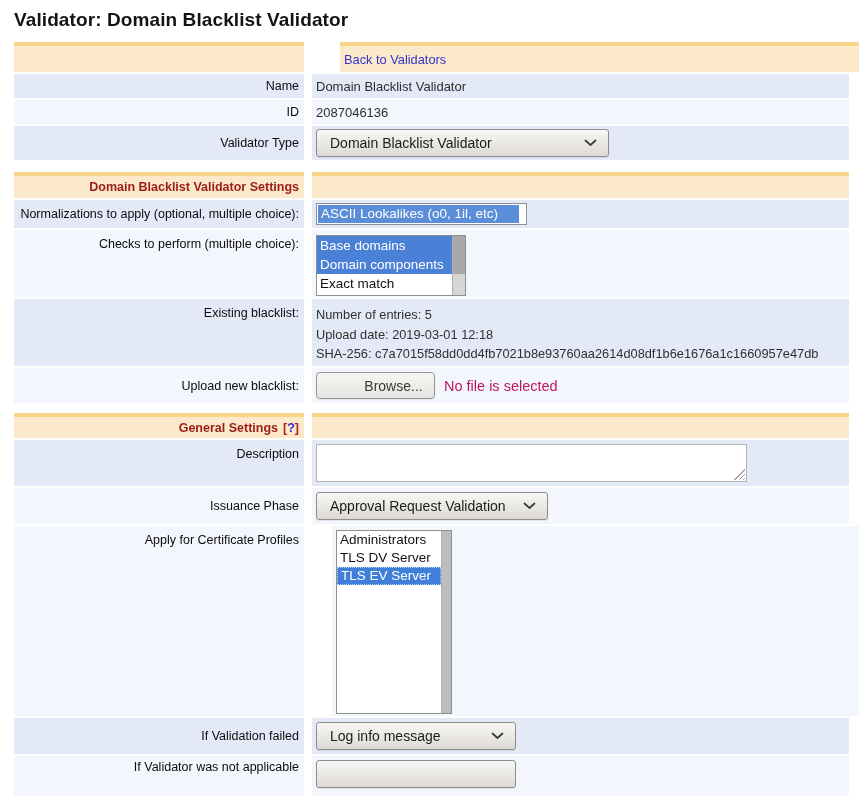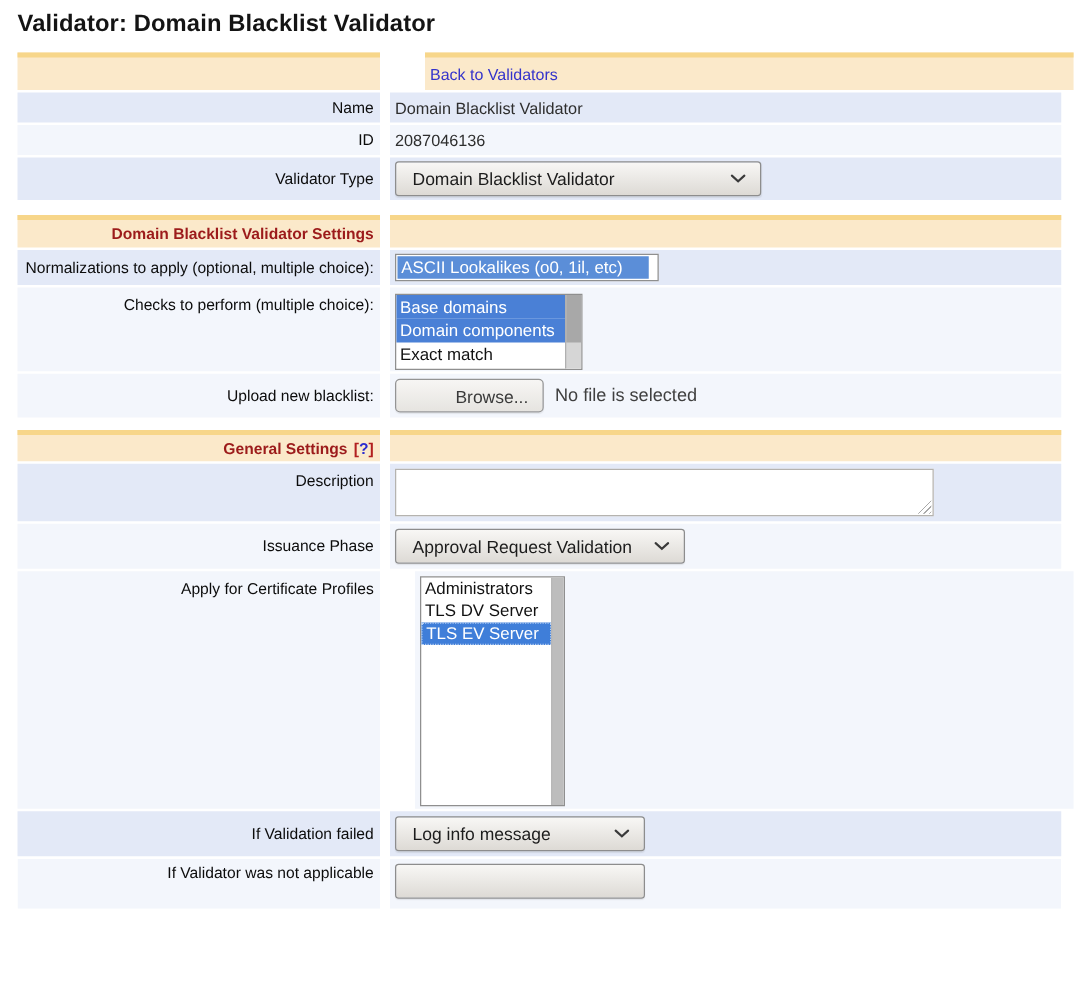--- a/index.html
+++ b/index.html
@@ -114,21 +114,21 @@
   
   .browse-btn {
     display: inline-flex; align-items: center; justify-content: center;
     width: 119px; height: 27px;
     background: linear-gradient(#f7f6f4, #e6e4e0);
     border: 1px solid #949494; border-radius: 4px;
     font-size: 14px; color: #3a3a3a; cursor: pointer;
     box-shadow: 0 1px 1px rgba(0,0,0,0.07);
     padding-left: 36px;
   }
-  .no-file { font-size: 14.5px; color: #404040; margin-left: 9px; }
+  .no-file { font-size: 14.5px; color: #be185d; margin-left: 9px; }
 
   
   .ta-wrap { position: relative; display: inline-block; }
   textarea.desc {
     width: 431px; height: 38px; resize: none;
     border: 1px solid #b5b3af; background: #ffffff;
     font-family: "Liberation Sans", sans-serif; font-size: 13px; color: #222;
     padding: 2px 4px; outline: none; display: block;
   }
   .resize-handle {
@@ -208,20 +208,30 @@
           <div class="opt sel">Base domains</div>
           <div class="opt sel">Domain components</div>
           <div class="opt">Exact match</div>
           <div class="sbar">
               <div class="thumb"></div>
             </div>
         </div>
       </div>
     </div>
 
+    <div class="row h-67 top">
+      <div class="cell c-blue lbl-cell">Existing blacklist:</div>
+      <div class="cell c-blue val-cell">
+        <div class="info-lines">
+          <div class="info-line">Number of entries: 5</div>
+          <div class="info-line">Upload date: 2019-03-01 12:18</div>
+          <div class="info-line">SHA-256: c7a7015f58dd0dd4fb7021b8e93760aa2614d08df1b6e1676a1c1660957e47db</div>
+        </div>
+      </div>
+    </div>
 
     <div class="row h-35">
       <div class="cell c-lite lbl-cell">Upload new blacklist:</div>
       <div class="cell c-lite val-cell">
         <div class="browse-btn">Browse...</div>
         <span class="no-file">No file is selected</span>
       </div>
     </div>
   </div>
 

